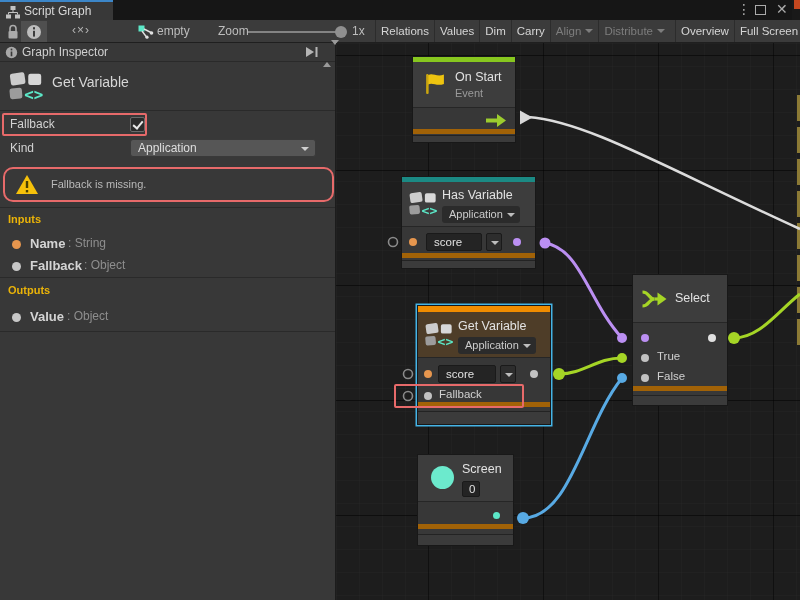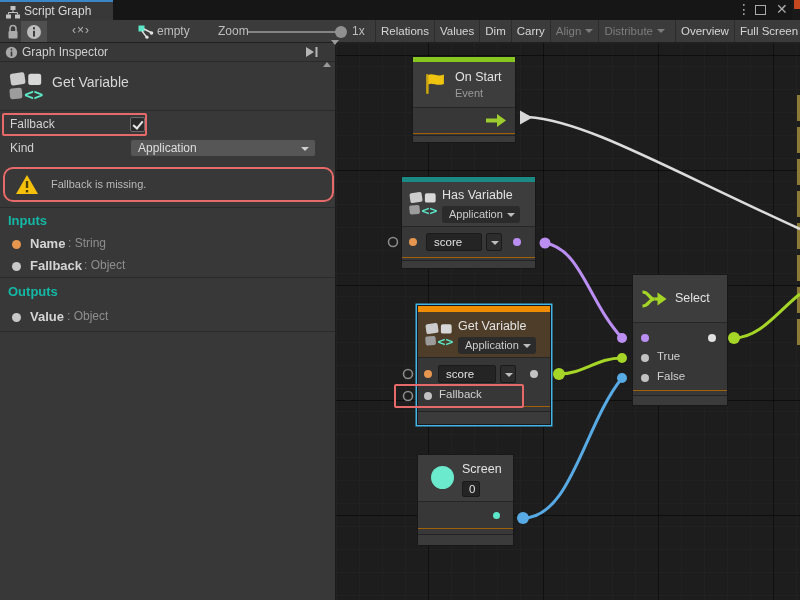--- a/index.html
+++ b/index.html
@@ -46,41 +46,41 @@
   .red-box { border:2px solid #e76a6a; border-radius:2px; position:absolute; }
   .insp-lbl { position:absolute; font-size:12px; color:#d2d2d2; }
   .checkbox { position:absolute; left:130px; top:74px; width:15px; height:15px; background:#2b2b2b; border:1px solid #6a6a6a; border-radius:2px; }
   .checkbox.checked::after { content:""; position:absolute; left:4px; top:1px; width:4px; height:8px; border:solid #e8e8e8; border-width:0 2px 2px 0; transform:rotate(40deg); }
   .kind-dd { position:absolute; left:130px; top:96px; width:186px; height:18px; background:#565656; border:1px solid #393939; border-radius:3px; color:#dedede; font-size:12px; }
   .kind-dd span.v { position:absolute; left:7px; top:1px; }
   .kind-dd .chev { position:absolute; right:6px; top:7px; color:#cfcfcf; }
   .warn-box { position:absolute; left:3px; top:124px; width:331px; height:35px;border-radius:10px; }
   .warn-ico { position:absolute; left:10px; top:5px; width:24px; height:21px; }
   .warn-txt { position:absolute; left:46px; top:9px; font-size:11px; color:#b9b9b9; }
-  .sect-h { position:absolute; left:8px; font-size:13px; font-weight:700; color:#14b8a6; }
+  .sect-h { position:absolute; left:8px; font-size:11px; font-weight:700; color:#eab308; }
   .port-row { position:absolute; left:0; width:100%; height:16px; }
   .pdot { position:absolute; left:12px; top:4px; width:9px; height:9px; border-radius:50%; }
   .pname { position:absolute; left:30px; top:0; font-size:13px; font-weight:700; color:#d4d4d4; }
   .ptype { position:absolute; left:30px; top:0; font-size:12px; color:#8e8e8e; }
 
   
   .canvas { position:absolute; left:336px; top:43px; width:464px; height:557px; background-color:#1d1d1d;
     background-image:
       linear-gradient(to right, rgba(0,0,0,0.5) 1px, transparent 1px),
       linear-gradient(to bottom, rgba(0,0,0,0.5) 1px, transparent 1px),
       linear-gradient(to right, rgba(255,255,255,0.016) 1px, transparent 1px),
       linear-gradient(to bottom, rgba(255,255,255,0.016) 1px, transparent 1px);
     background-size:115px 115px,115px 115px,23px 23px,23px 23px;
     background-position:92px 12px,92px 12px,0 0,0 0; overflow:hidden; }
   .wires { position:absolute; left:0; top:0; z-index:4; pointer-events:none; }
   .node { position:absolute; background:#383838; box-shadow:0 0 0 1px #181818; z-index:2; }
   .node.selected { box-shadow:0 0 0 1px #181818, 0 0 0 2.5px #45b4e6; }
   .node-bar { height:5px; }
   .node-head { position:relative; border-bottom:1px solid #262626; background:#3d3d3d; }
-  .node-body { position:relative; background:#373737; border-bottom:1px solid #a16207; }
+  .node-body { position:relative; background:#373737; border-bottom:5px solid #a16207; }
   .node-foot { position:absolute; left:0; bottom:0; width:100%; background:#3b3b3b; border-top:1px solid #232323; }
   .n-title { position:absolute; font-size:12.5px; color:#e2e2e2; white-space:nowrap; }
   .n-sub { position:absolute; font-size:11px; color:#9a9a9a; }
   .unit-dd { position:absolute; height:17px; background:#2b2b2b; border-radius:3px; font-size:11px; color:#cccccc; }
   .unit-dd span.v { position:absolute; left:7px; top:1.5px; }
   .unit-dd .chev { position:absolute; right:5px; top:6.5px; border-top-color:#bdbdbd; color:#bdbdbd; }
   .fld { position:absolute; height:18px; background:#242424; border:1px solid #1a1a1a; border-radius:2px; font-size:11.5px; color:#e0e0e0; }
   .fld span.v { position:absolute; left:7px; top:2px; }
   .fld-arrow { position:absolute; width:16px; height:18px; background:#2d2d2d; border:1px solid #1a1a1a; border-radius:2px; }
   .fld-arrow .chev { position:absolute; left:4px; top:7px; color:#bdbdbd; }

